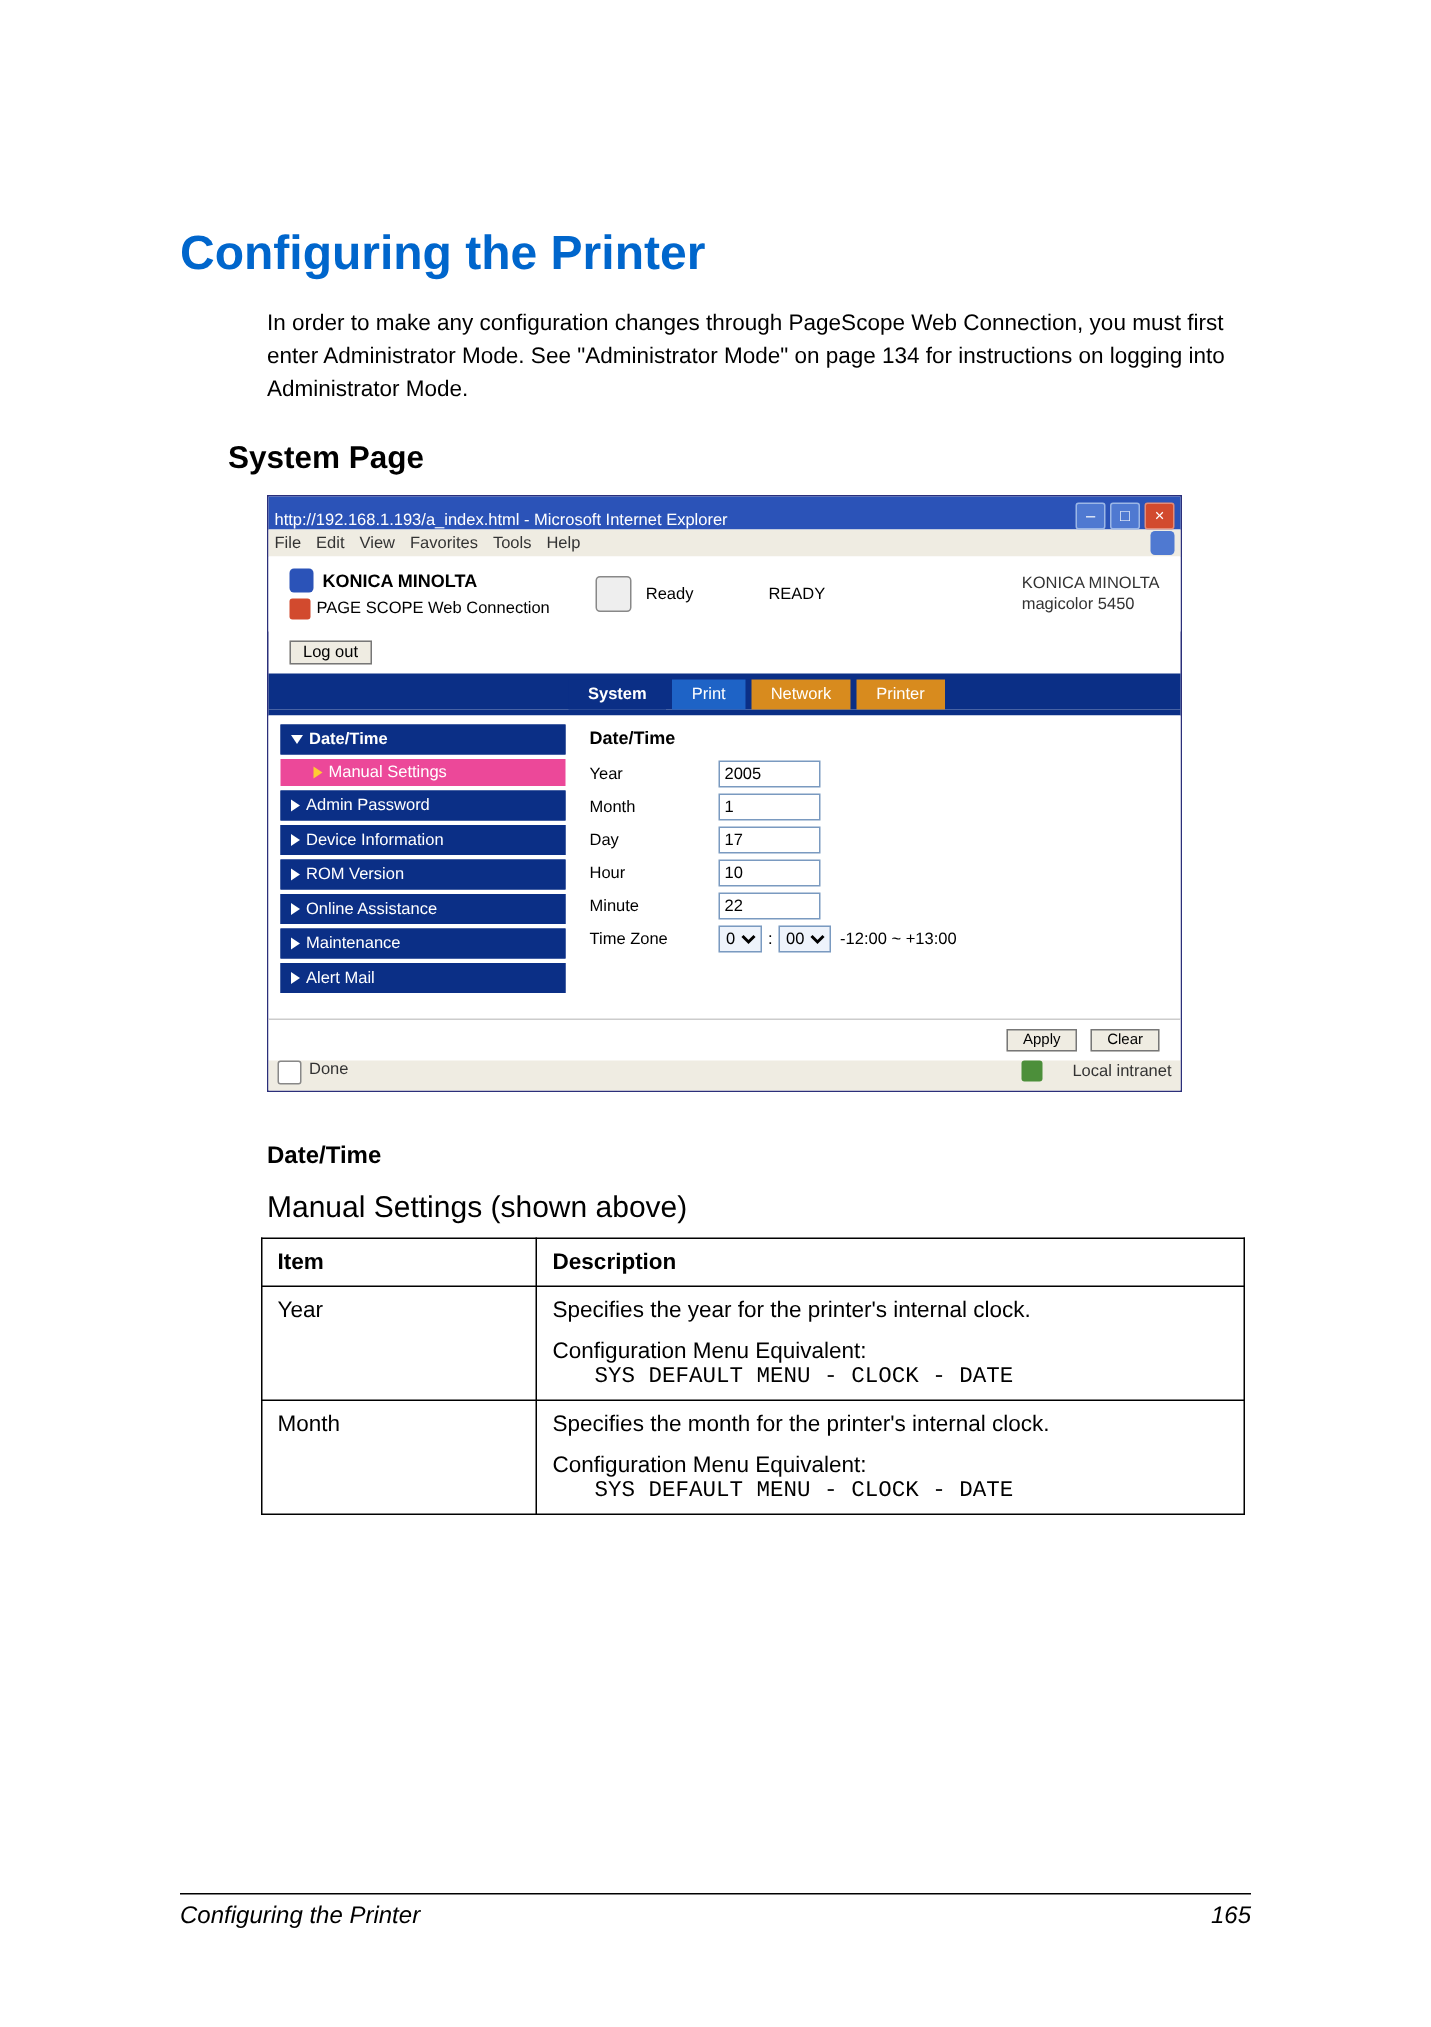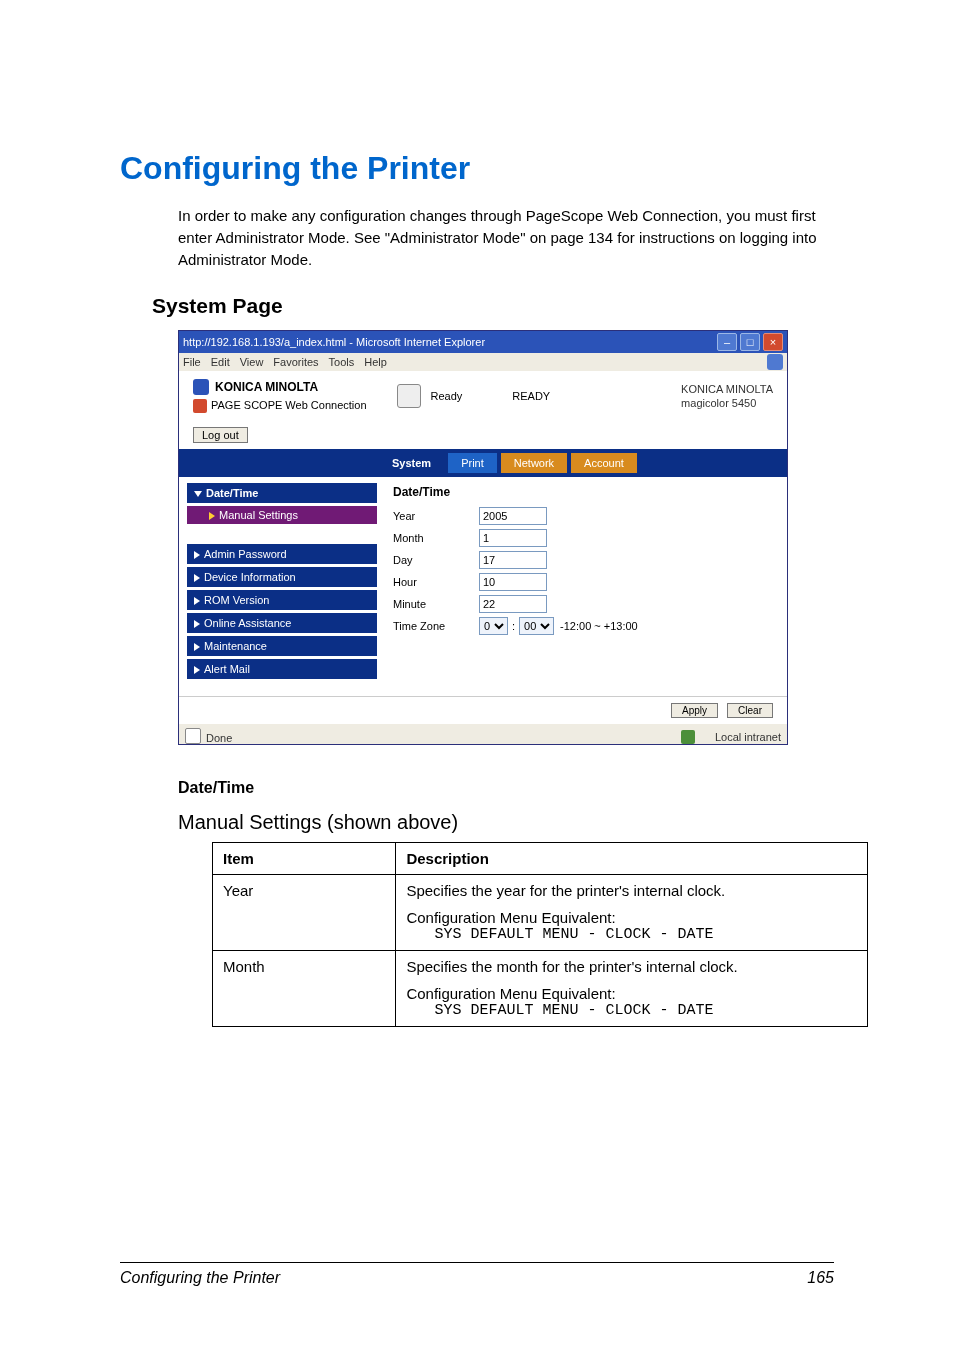--- a/index.html
+++ b/index.html
@@ -3,21 +3,21 @@
 <meta charset="utf-8">
 <style>
   html,body{margin:0;padding:0;background:#fff;font-family:Arial,Helvetica,sans-serif;color:#000}
   .page{width:954px;min-height:1351px;margin:0 auto;padding:150px 120px 40px 120px;box-sizing:border-box;position:relative}
   h1.title{color:#0066cc;font-size:32px;font-weight:bold;margin:0 0 18px 0}
   .body-text{font-size:15px;line-height:1.45;margin:0 0 24px 0;padding-left:58px}
   h2.section{font-size:21px;font-weight:bold;margin:0 0 12px 0;padding-left:32px}
   .sub-text{font-size:15px;line-height:1.45;margin:0 0 16px 0;padding-left:58px}
   
   .shot{width:610px;margin-left:58px;border:1px solid #2b2f7a;box-sizing:border-box;font-size:11px;color:#000;background:#fff}
-  .title-bar{height:22px;background:#2b53b8;display:flex;align-items:center;padding:0 4px;color:#fff;font-size:11px}
+  .title-bar{height:22px;background:#2b53b8;display:flex;align-items:flex-end;padding:0 4px;color:#fff;font-size:11px}
   .title-bar .tx{flex:1;white-space:nowrap;overflow:hidden}
   .wbtn{width:18px;height:16px;margin-left:3px;border:1px solid #9cb7e6;background:#4f79d1;border-radius:2px;display:flex;align-items:center;justify-content:center;font-size:11px;color:#fff}
   .wbtn.close{background:#d24a2e;border-color:#e38c78}
   .menu-bar{height:18px;background:#efece2;display:flex;align-items:center;padding:0 4px;gap:10px;color:#333;font-size:11px}
   .menu-bar .ie{width:16px;height:16px;margin-left:auto;background:#4f79d1;border-radius:3px}
   .hdr{display:flex;align-items:center;padding:8px 14px;background:#fff}
   .km-logo{display:flex;align-items:center;gap:6px;font-weight:bold;font-size:12px}
   .km-dot{width:16px;height:16px;background:#2b53b8;border-radius:3px}
   .sub-logo{font-size:11px;margin-top:4px}
   .sub-logo .ps{display:inline-block;width:14px;height:14px;background:#d24a2e;border-radius:2px;vertical-align:middle;margin-right:4px}
@@ -33,40 +33,40 @@
   .tab.net{background:#d88b1e}
   .tab.acct{background:#d88b1e}
   .tab-strip{height:4px;background:#0b2f86}
   .content-area{display:flex;background:#fff}
   .side{width:190px;padding:6px 6px 14px 8px}
   .side-item{background:#0b2f86;color:#fff;font-size:11px;padding:3px 6px;margin-bottom:3px;border:1px solid #0b2f86;cursor:pointer}
   .side-item.open{font-weight:bold}
   .side-item .arrow{display:inline-block;width:0;height:0;margin-right:4px;vertical-align:middle}
   .side-item .arrow.down{border-left:4px solid transparent;border-right:4px solid transparent;border-top:6px solid #fff}
   .side-item .arrow.right{border-top:4px solid transparent;border-bottom:4px solid transparent;border-left:6px solid #fff}
-  .side-sub{background:#701a75;color:#fff;font-size:11px;padding:3px 6px 3px 22px;margin-bottom:20px;cursor:pointer}
+  .side-sub{background:#ec4899;color:#fff;font-size:11px;padding:3px 6px 3px 22px;margin-bottom:3px;cursor:pointer}
   .side-sub .arrow.right{display:inline-block;width:0;height:0;border-top:4px solid transparent;border-bottom:4px solid transparent;border-left:6px solid #ffcc33;margin-right:4px;vertical-align:middle}
   .main-pane{flex:1;padding:6px 14px 10px 10px}
   .mp-heading{font-weight:bold;font-size:12px;margin:2px 0 8px 0}
   .frow{display:flex;align-items:center;margin:4px 0}
   .flabel{width:86px;font-size:11px}
   .finput{border:1px solid #7a9ac0;height:16px;padding:0 3px;font-size:11px;width:60px;background:#fff}
   .fsel{border:1px solid #7a9ac0;height:18px;font-size:11px;background:#eef3fb}
   .tz-range{font-size:11px;margin-left:6px}
   .btn-row{text-align:right;padding:6px 14px;border-top:1px solid #ccc;background:#fff}
   .btn{border:1px solid #777;background:#efece2;padding:1px 10px;font-size:10px;margin-left:6px;cursor:pointer}
-  .status-bar{height:20px;background:#efece2;display:flex;align-items:flex-end;font-size:11px;color:#333;padding:0 6px}
+  .status-bar{height:20px;background:#efece2;display:flex;align-items:flex-start;font-size:11px;color:#333;padding:0 6px}
   .status-bar .done-ico{width:14px;height:14px;border:1px solid #888;border-radius:2px;margin-right:5px;background:#fff}
   .status-bar .zone{margin-left:auto;display:flex;align-items:center;gap:20px}
   .status-bar .zone .zi{width:14px;height:14px;background:#4c8f3a;border-radius:2px}
   
   h3.subhead{font-size:16px;font-weight:bold;margin:34px 0 14px 0;padding-left:58px}
   .bold-line{font-size:20px;font-weight:normal;margin:0 0 8px 0;padding-left:58px}
   .para{font-size:15px;line-height:1.45;margin:0 0 12px 0;padding-left:58px}
-  .tbl{width:calc(100% - 58px);margin-left:92px;border-collapse:collapse;font-size:15px}
+  .tbl{width:calc(100% - 58px);margin-left:54px;border-collapse:collapse;font-size:15px}
   .tbl th,.tbl td{border:1.5px solid #000;padding:7px 10px;text-align:left;vertical-align:top}
   .tbl th{background:#fff;font-weight:bold}
   .mono{font-family:"Courier New",Courier,monospace;white-space:pre}
   .cfg-block{margin-top:10px}
   .footer{position:absolute;bottom:64px;left:120px;right:120px;border-top:1px solid #000;padding-top:6px;display:flex;justify-content:space-between;font-size:16px;font-style:italic}
   .footer .pn{font-style:italic}
 </style>
 </head>
 <body>
 
@@ -111,21 +111,21 @@
     </div>
 
     <div class="logout-row">
       <button class="logout-btn">Log out</button>
     </div>
 
     <div class="tab-row">
       <div class="tab active">System</div>
       <div class="tab print">Print</div>
       <div class="tab net">Network</div>
-      <div class="tab acct">Account</div>
+      <div class="tab acct">Printer</div>
     </div>
     <div class="tab-strip"></div>
 
     <div class="content-area">
       <div class="side">
         <div class="side-item open"><span class="arrow down"></span><span>Date/Time</span></div>
         <div class="side-sub"><span class="arrow right"></span><span>Manual Settings</span></div>
         <div class="side-item"><span class="arrow right"></span><span>Admin Password</span></div>
         <div class="side-item"><span class="arrow right"></span><span>Device Information</span></div>
         <div class="side-item"><span class="arrow right"></span><span>ROM Version</span></div>

